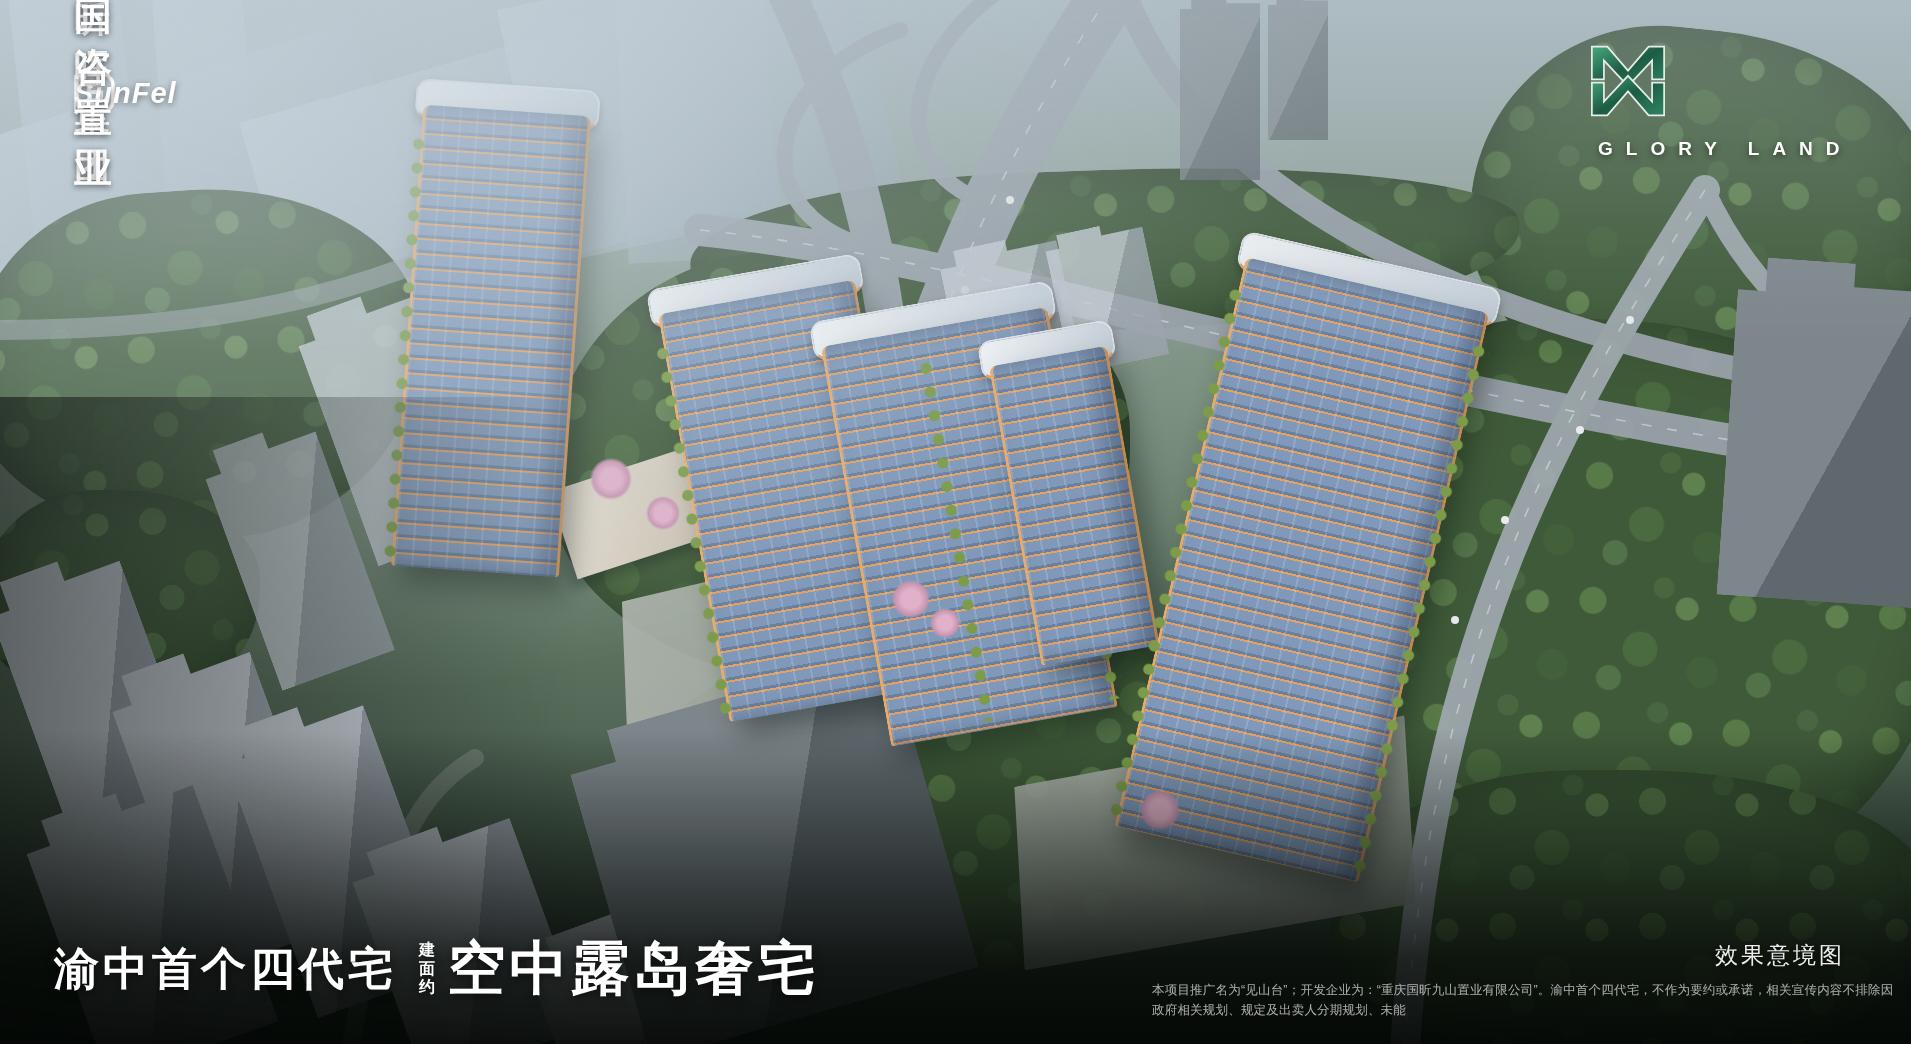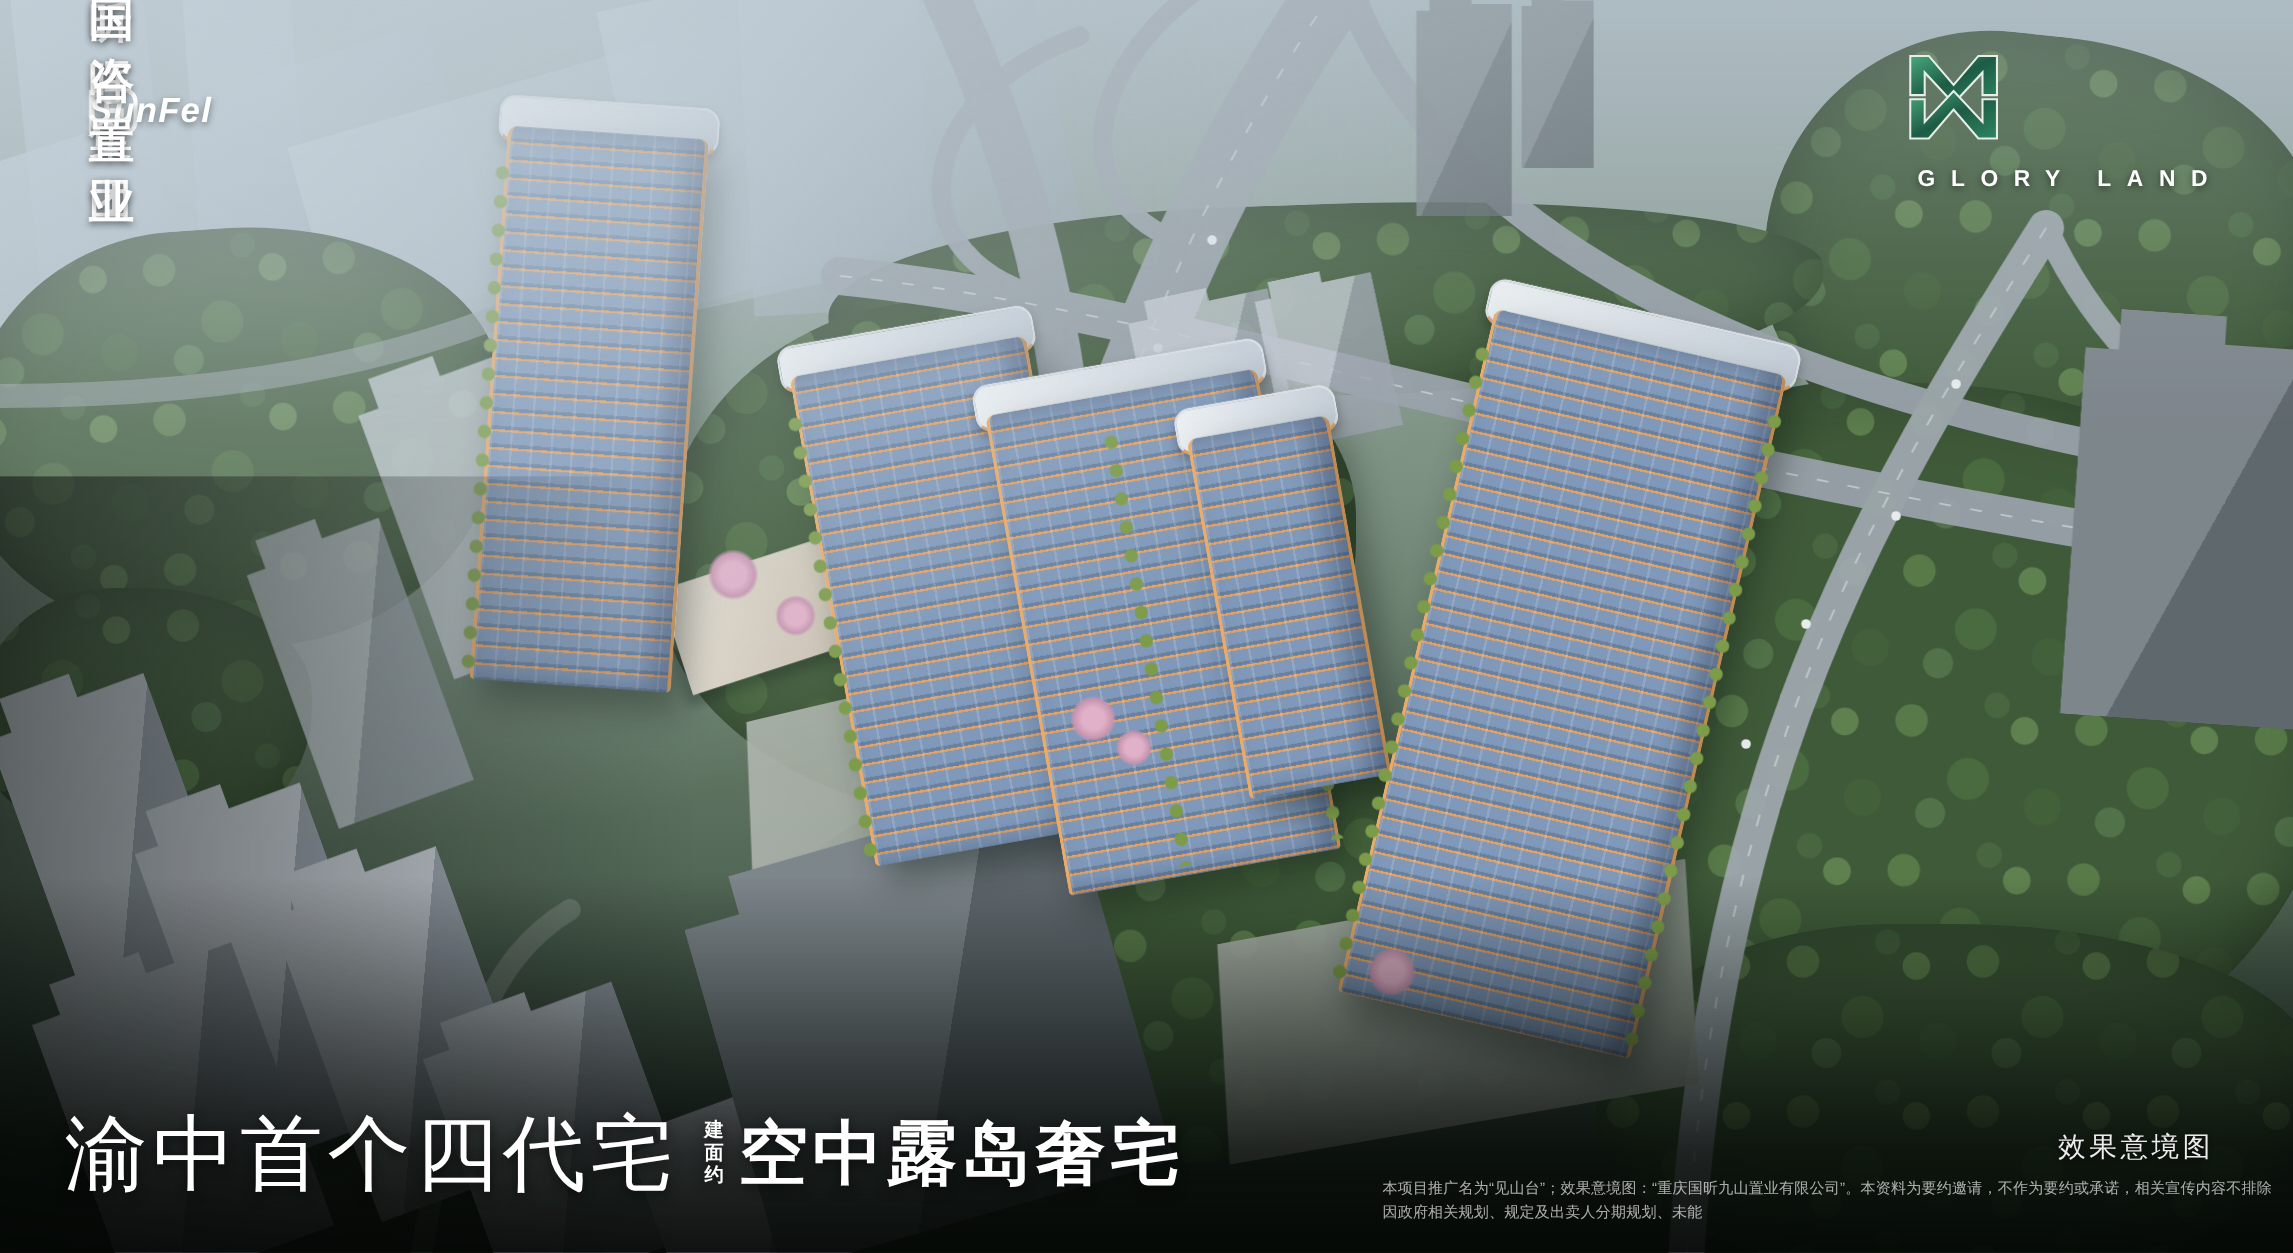--- a/index.html
+++ b/index.html
@@ -59,21 +59,21 @@
   .brand-divider{width:2px;height:36px;background:rgba(255,255,255,.6);}
   .brand-partner{font-size:38px;font-weight:700;letter-spacing:4px;}
   .brand-right{right:56px;top:38px;width:270px;text-align:left;color:#fff;
     text-shadow:0 2px 6px rgba(0,0,0,.5);}
   .brand-right .glyph{display:block;margin:0 auto 10px;}
   .brand-en{font-size:19px;font-weight:600;letter-spacing:13px;text-indent:13px;white-space:nowrap;}
   .brand-right-cn{margin-top:10px;font-size:42px;font-weight:400;letter-spacing:18px;text-indent:18px;white-space:nowrap;}
 
   .headline{left:54px;bottom:36px;display:flex;align-items:center;color:#fff;
     text-shadow:0 3px 10px rgba(0,0,0,.6);}
-  .headline .lead{font-size:69px;font-weight:400;letter-spacing:4px;}
+  .headline .lead{font-size:45px;font-weight:700;letter-spacing:4px;}
   .headline .stack{width:1.15em;font-size:16px;font-weight:700;line-height:1.18;margin:0 10px 0 22px;
     word-break:break-all;letter-spacing:0;}
   .headline .nums{font-size:67px;font-weight:900;letter-spacing:0;}
   .headline .sup{font-size:32px;font-weight:900;vertical-align:14px;margin-left:2px;}
   .headline .tail{font-size:58px;font-weight:900;letter-spacing:4px;}
 
   .legal{right:14px;bottom:24px;width:745px;color:rgba(255,255,255,.66);text-align:left;}
   .legal .caption{display:block;text-align:right;padding-right:52px;margin-bottom:9px;
     font-size:23px;color:rgba(255,255,255,.92);letter-spacing:3px;text-shadow:0 1px 4px rgba(0,0,0,.5);}
   .legal .line{display:block;font-size:12.5px;line-height:1.6;letter-spacing:.2px;}
@@ -225,16 +225,16 @@
   </div>
 
   <div class="headline" data-name="headline">
     <span class="lead" data-name="headline-lead" style="position:static;">渝中首个四代宅</span>
     <span class="stack" data-name="headline-area-label" style="position:static;">建面约</span>
     <span class="tail" data-name="headline-tail" style="position:static;">空中露岛奢宅</span>
   </div>
 
   <div class="legal" data-name="legal-block">
     <span class="caption" data-name="render-caption" style="position:static;">效果意境图</span>
-    <span class="line" data-name="legal-line" style="position:static;">本项目推广名为“见山台”；效果意境图：“重庆国昕九山置业有限公司”。本资料为要约邀请，不作为要约或承诺，相关宣传内容不排除因政府相关规划、规定及出卖人分期规划、未能</span>
+    <span class="line" data-name="legal-line" style="position:static;">本项目推广名为“见山台”；开发企业为：“重庆国昕九山置业有限公司”。渝中首个四代宅，不作为要约或承诺，相关宣传内容不排除因政府相关规划、规定及出卖人分期规划、未能</span>
   </div>
 
 </div>
 
 </body></html>

